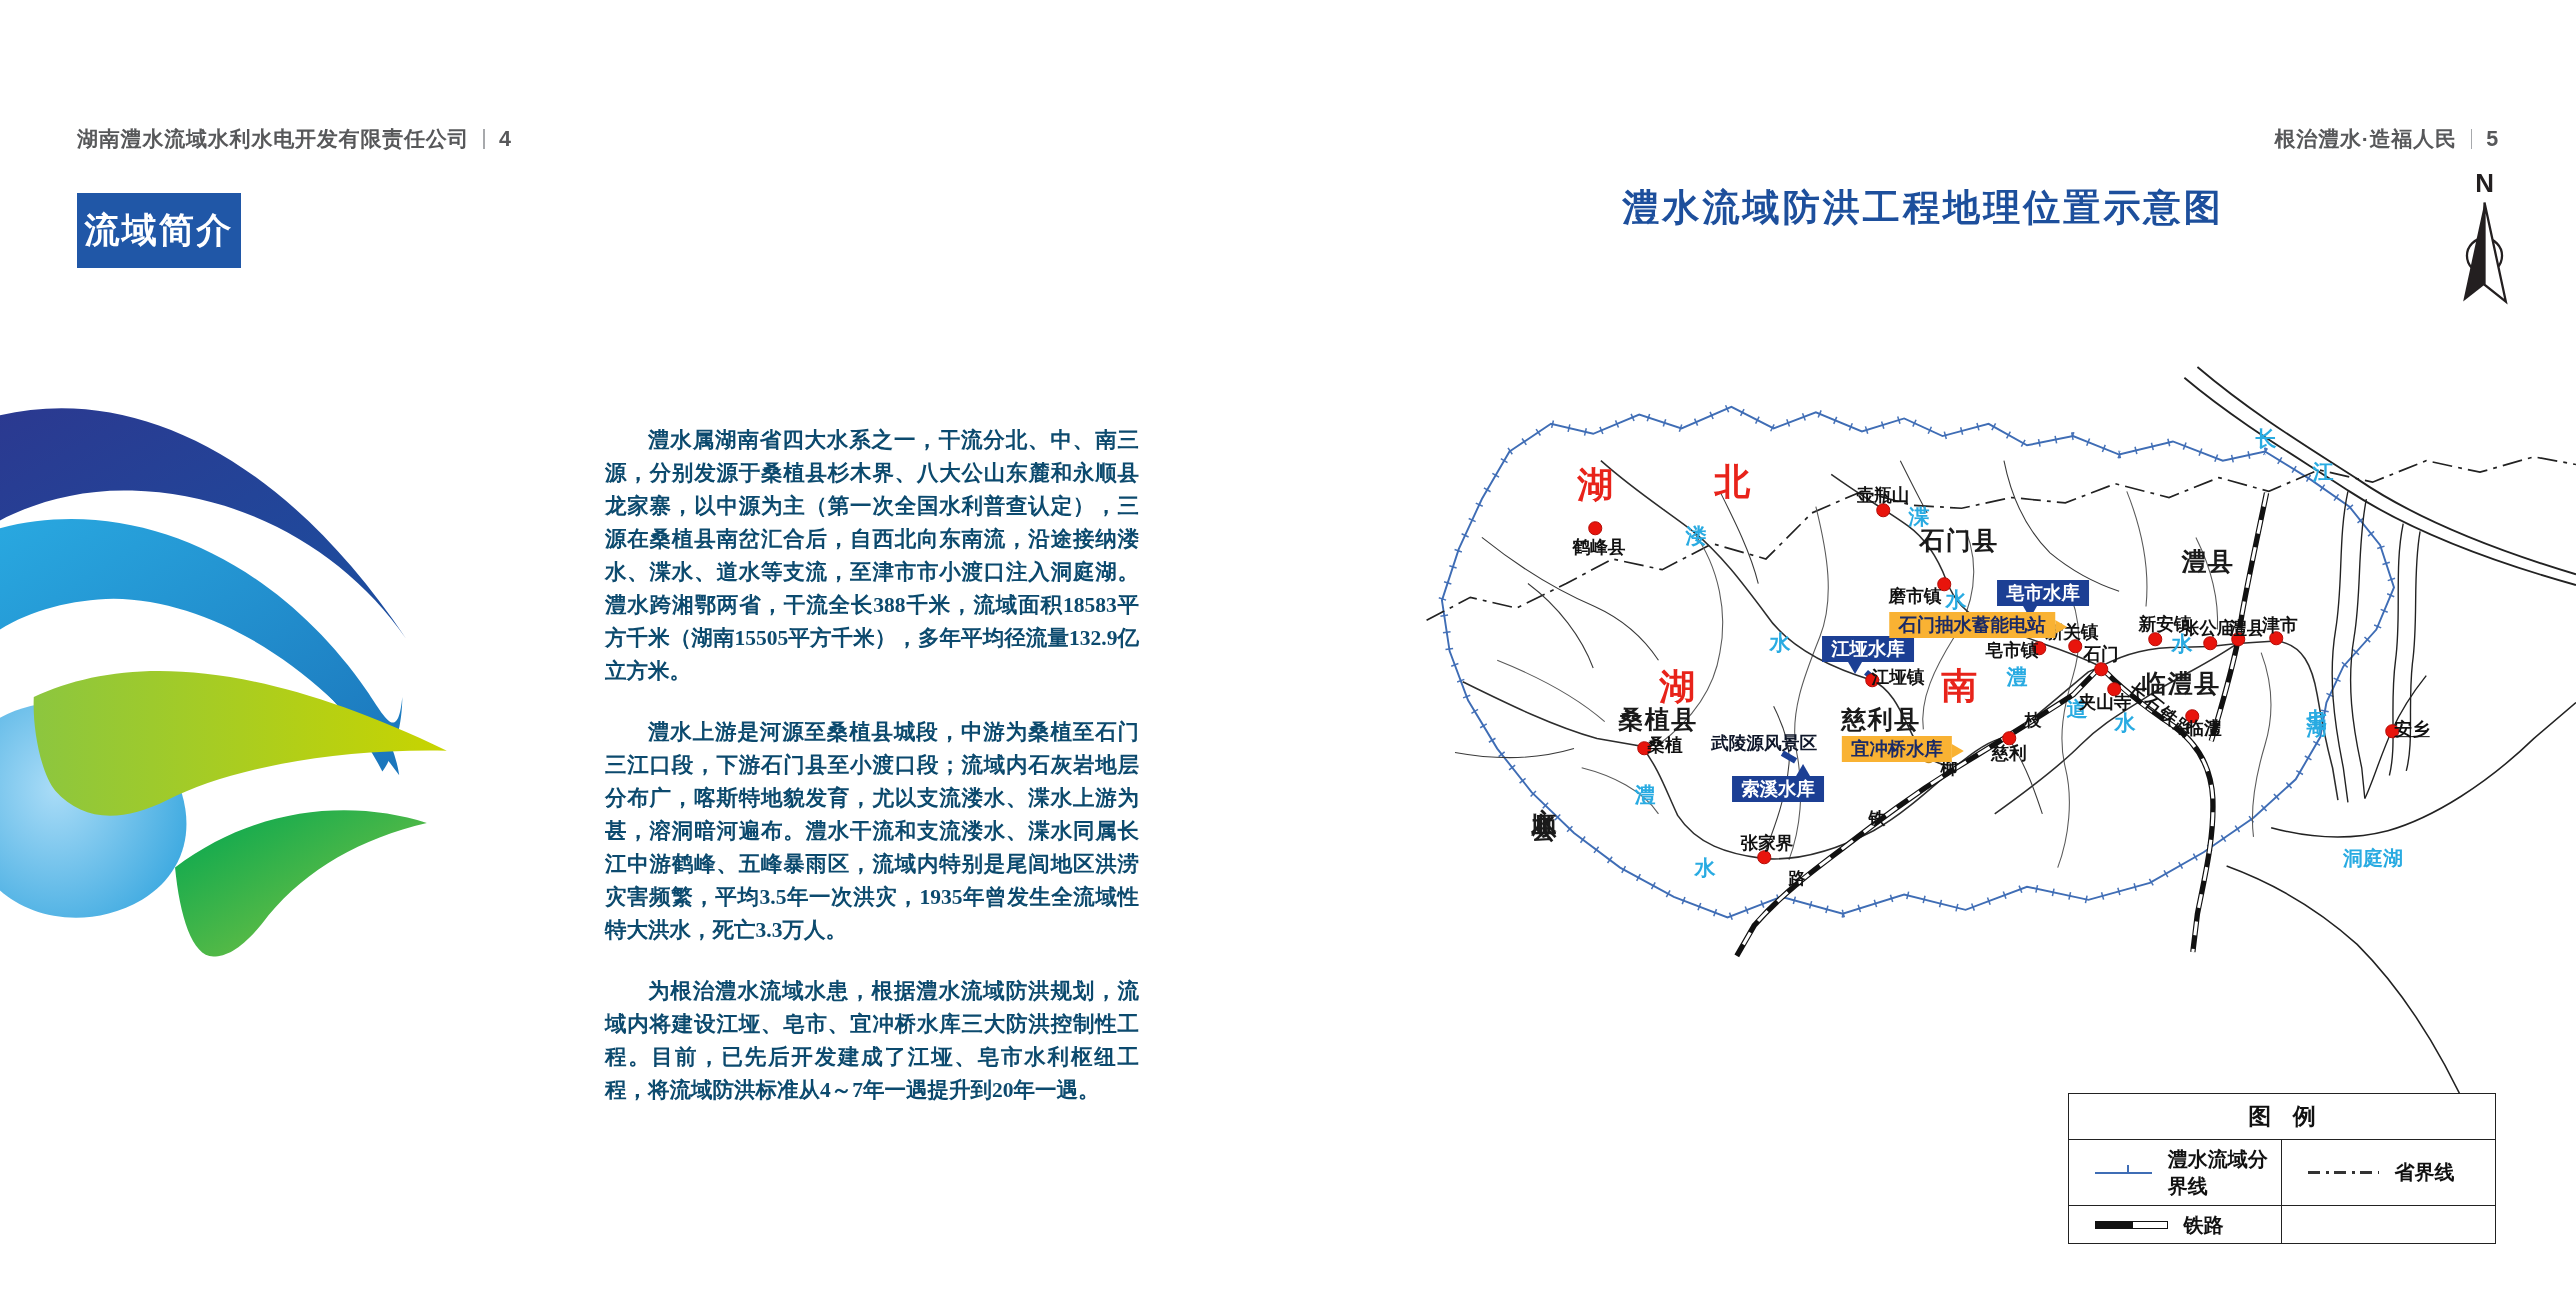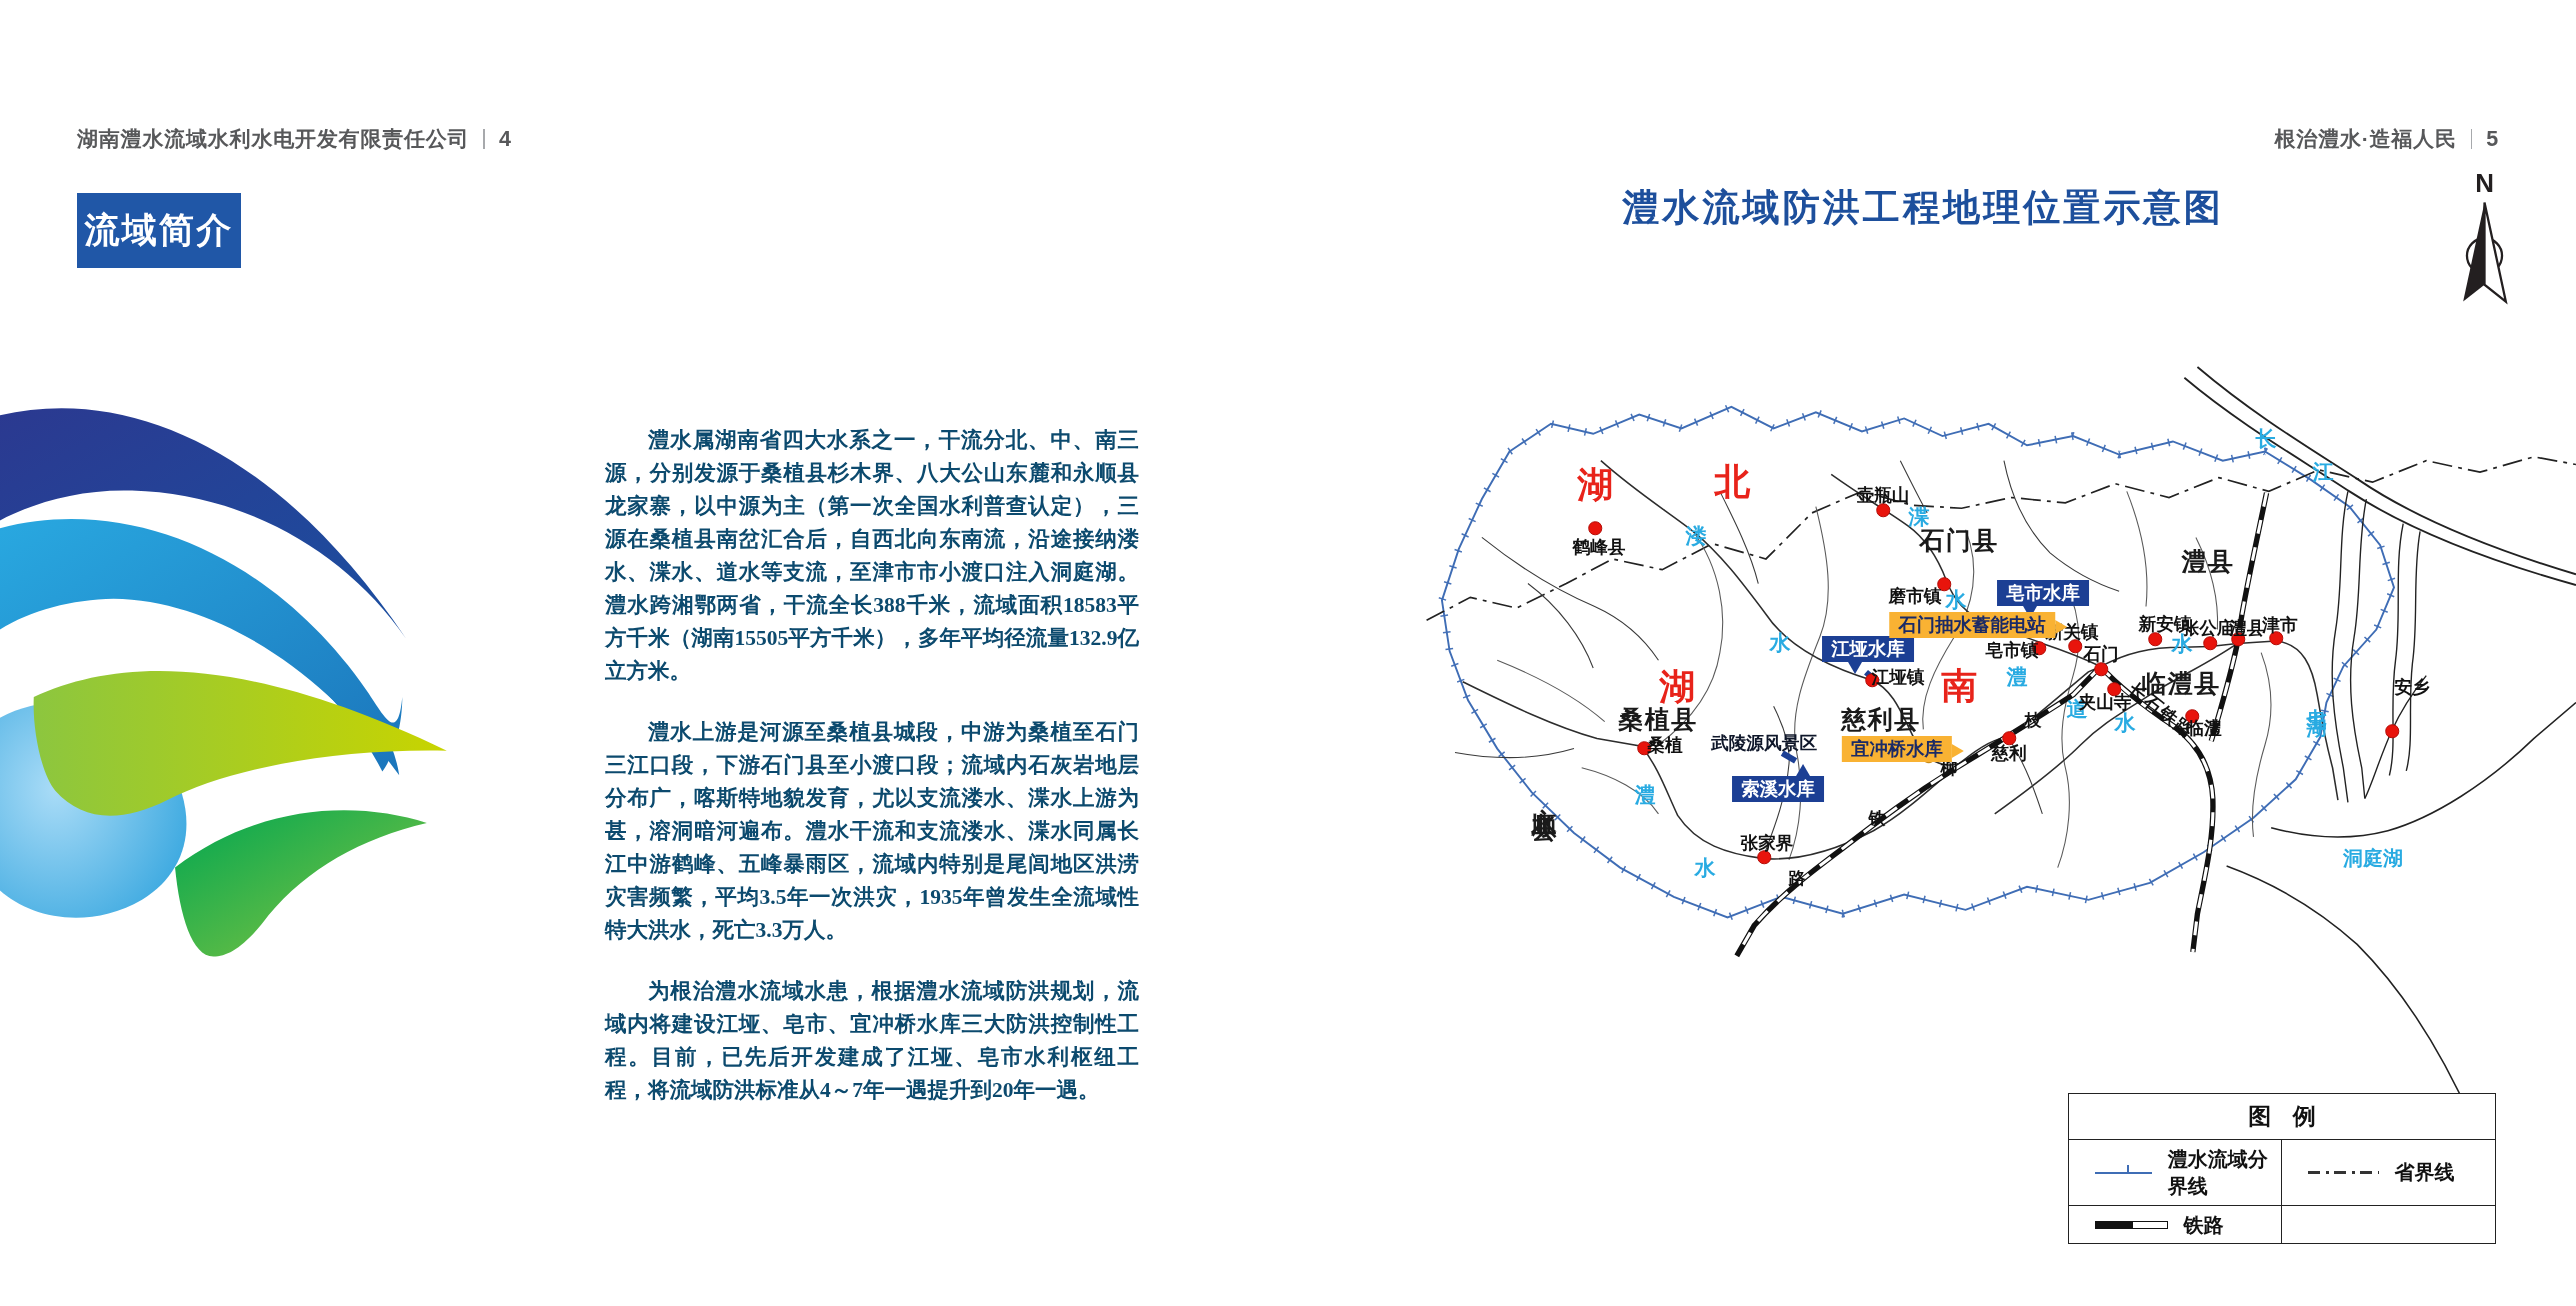--- a/index.html
+++ b/index.html
@@ -280,21 +280,21 @@
     <div class="lbl town" style="left: 2105px; top: 703px;">夹山寺</div>
     <div class="city-dot" style="left: 2009px; top: 738px;"></div>
     <div class="lbl town" style="left: 2009px; top: 754px;">慈利</div>
     <div class="city-dot" style="left: 1764px; top: 857px;"></div>
     <div class="lbl town" style="left: 1767px; top: 844px;">张家界</div>
     <div class="city-dot" style="left: 1644px; top: 748px;"></div>
     <div class="lbl town" style="left: 1665px; top: 746px;">桑植</div>
     <div class="city-dot" style="left: 1872px; top: 680px;"></div>
     <div class="lbl town" style="left: 1898px; top: 678px;">江垭镇</div>
     <div class="city-dot" style="left: 2392px; top: 731px;"></div>
-    <div class="lbl town" style="left: 2412px; top: 688px;">安乡</div>
+    <div class="lbl town" style="left: 2412px; top: 730px; text-decoration: underline;">安乡</div>
     <div class="callout navy" style="left: 1844px; top: 649px;">江垭水库<span class="tip tip-down"></span></div>
     <div class="callout navy" style="left: 2019px; top: 593px;">皂市水库<span class="tip tip-down"></span></div>
     <div class="callout navy" style="left: 1754px; top: 789px;">索溪水库<span class="tip tip-up"></span></div>
     <div class="callout orange" style="left: 1948px; top: 625px;">石门抽水蓄能电站<span class="tip tip-right-o"></span></div>
     <div class="callout orange" style="left: 1873px; top: 749px;">宜冲桥水库<span class="tip tip-right-o"></span></div>
   </div>
 
 <div id="legend">
   <div class="lg-title">图例</div>
   <div class="lg-grid">

